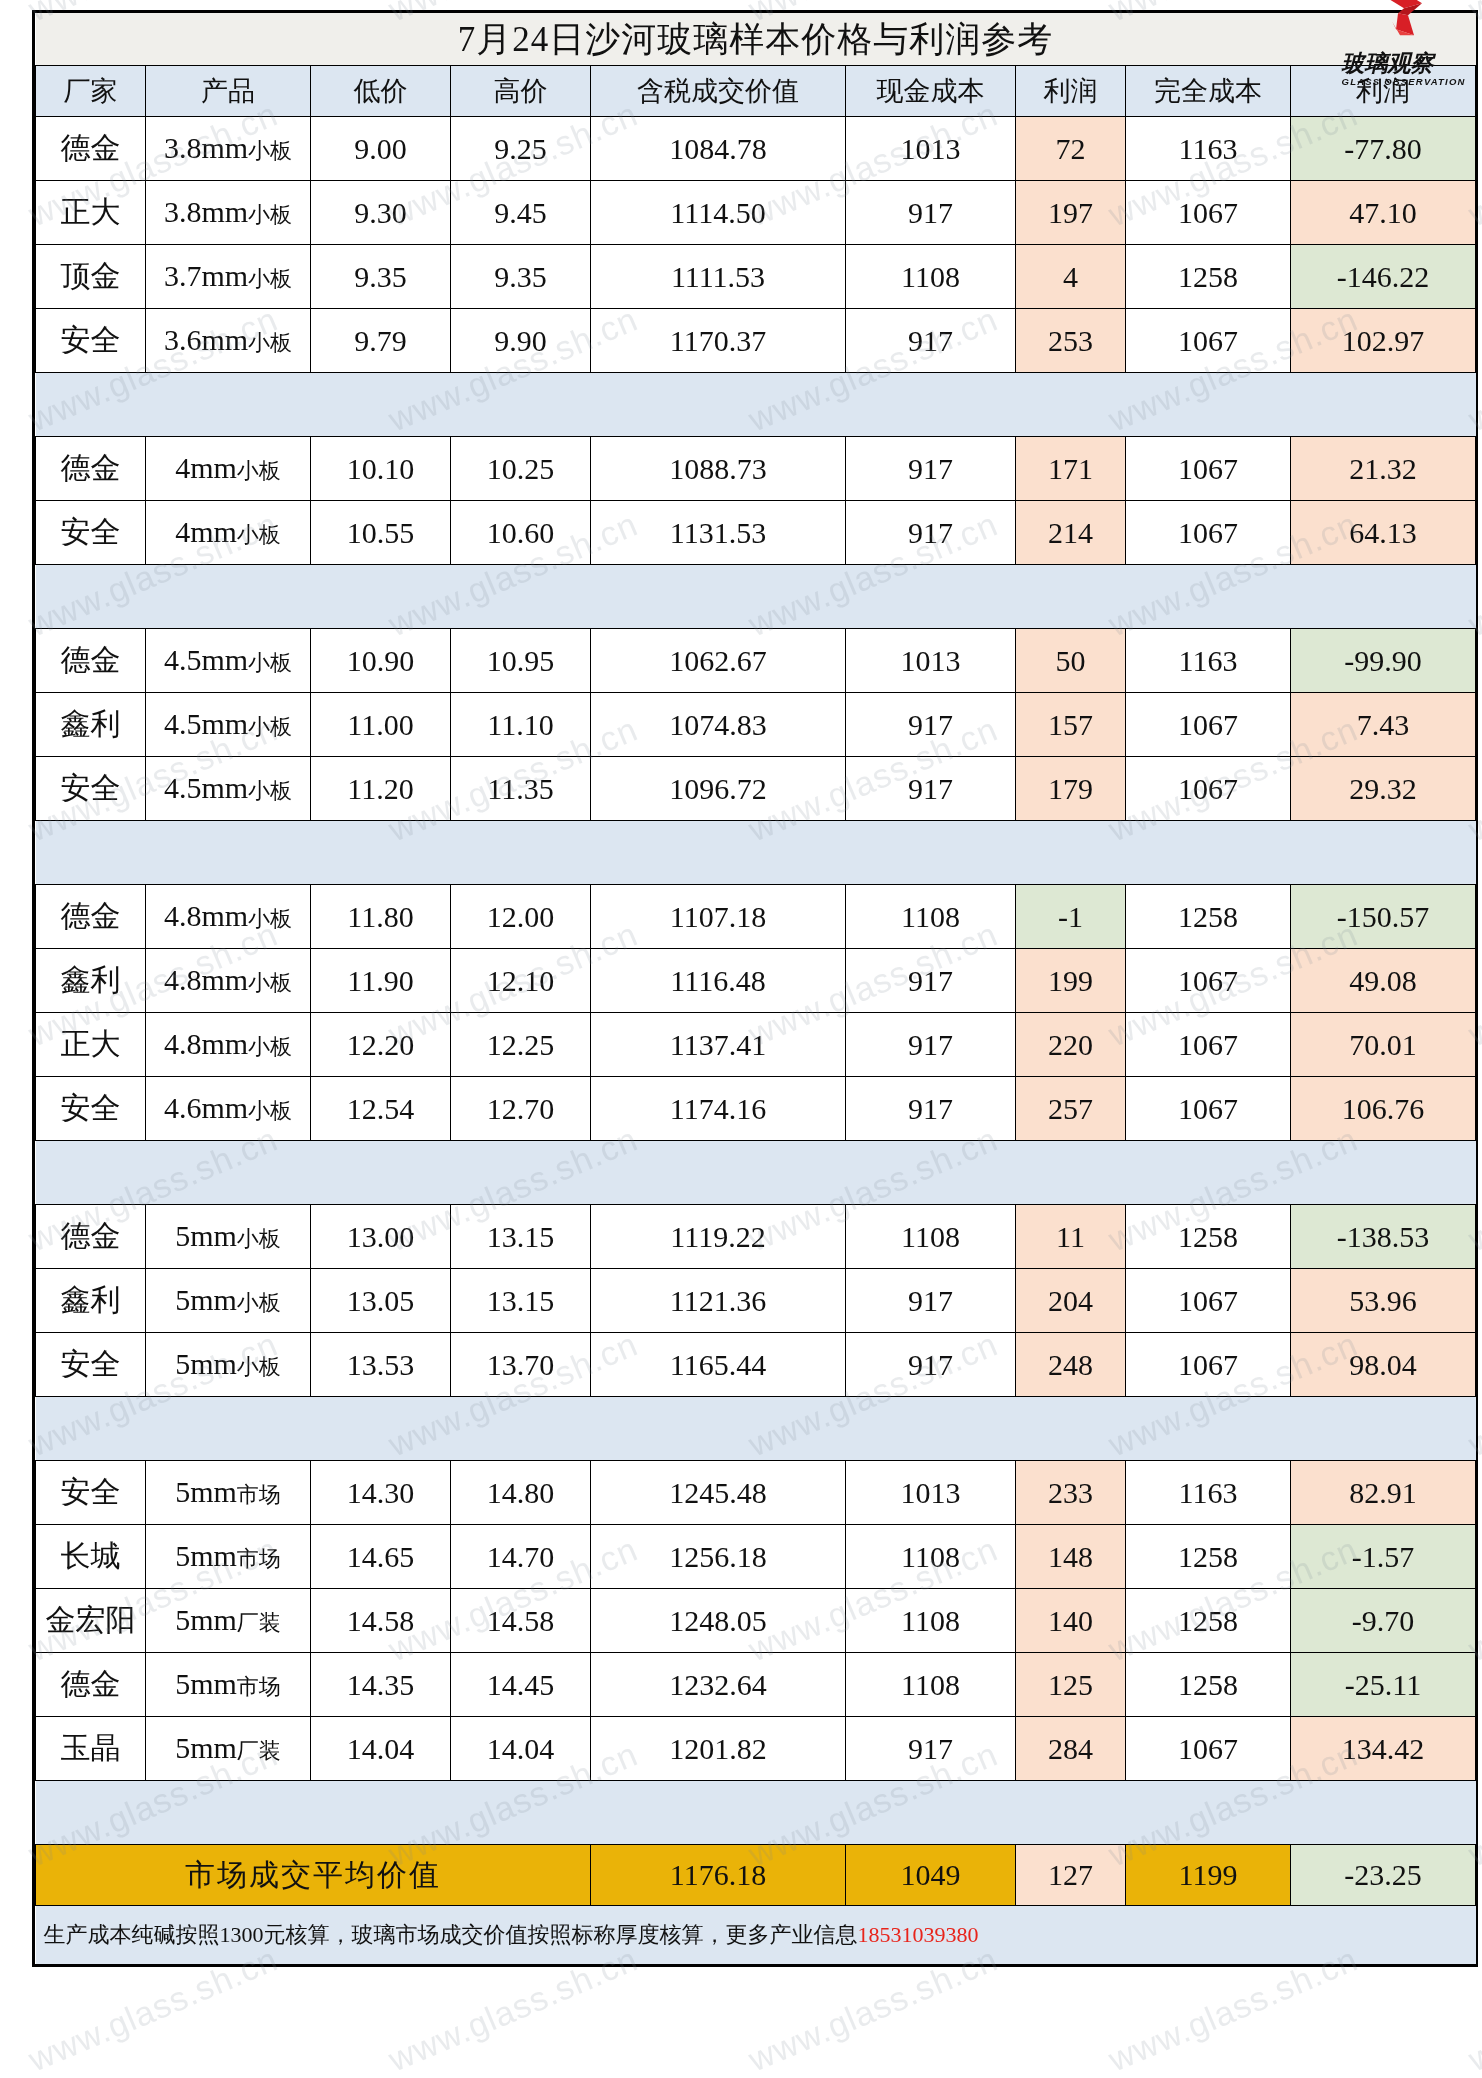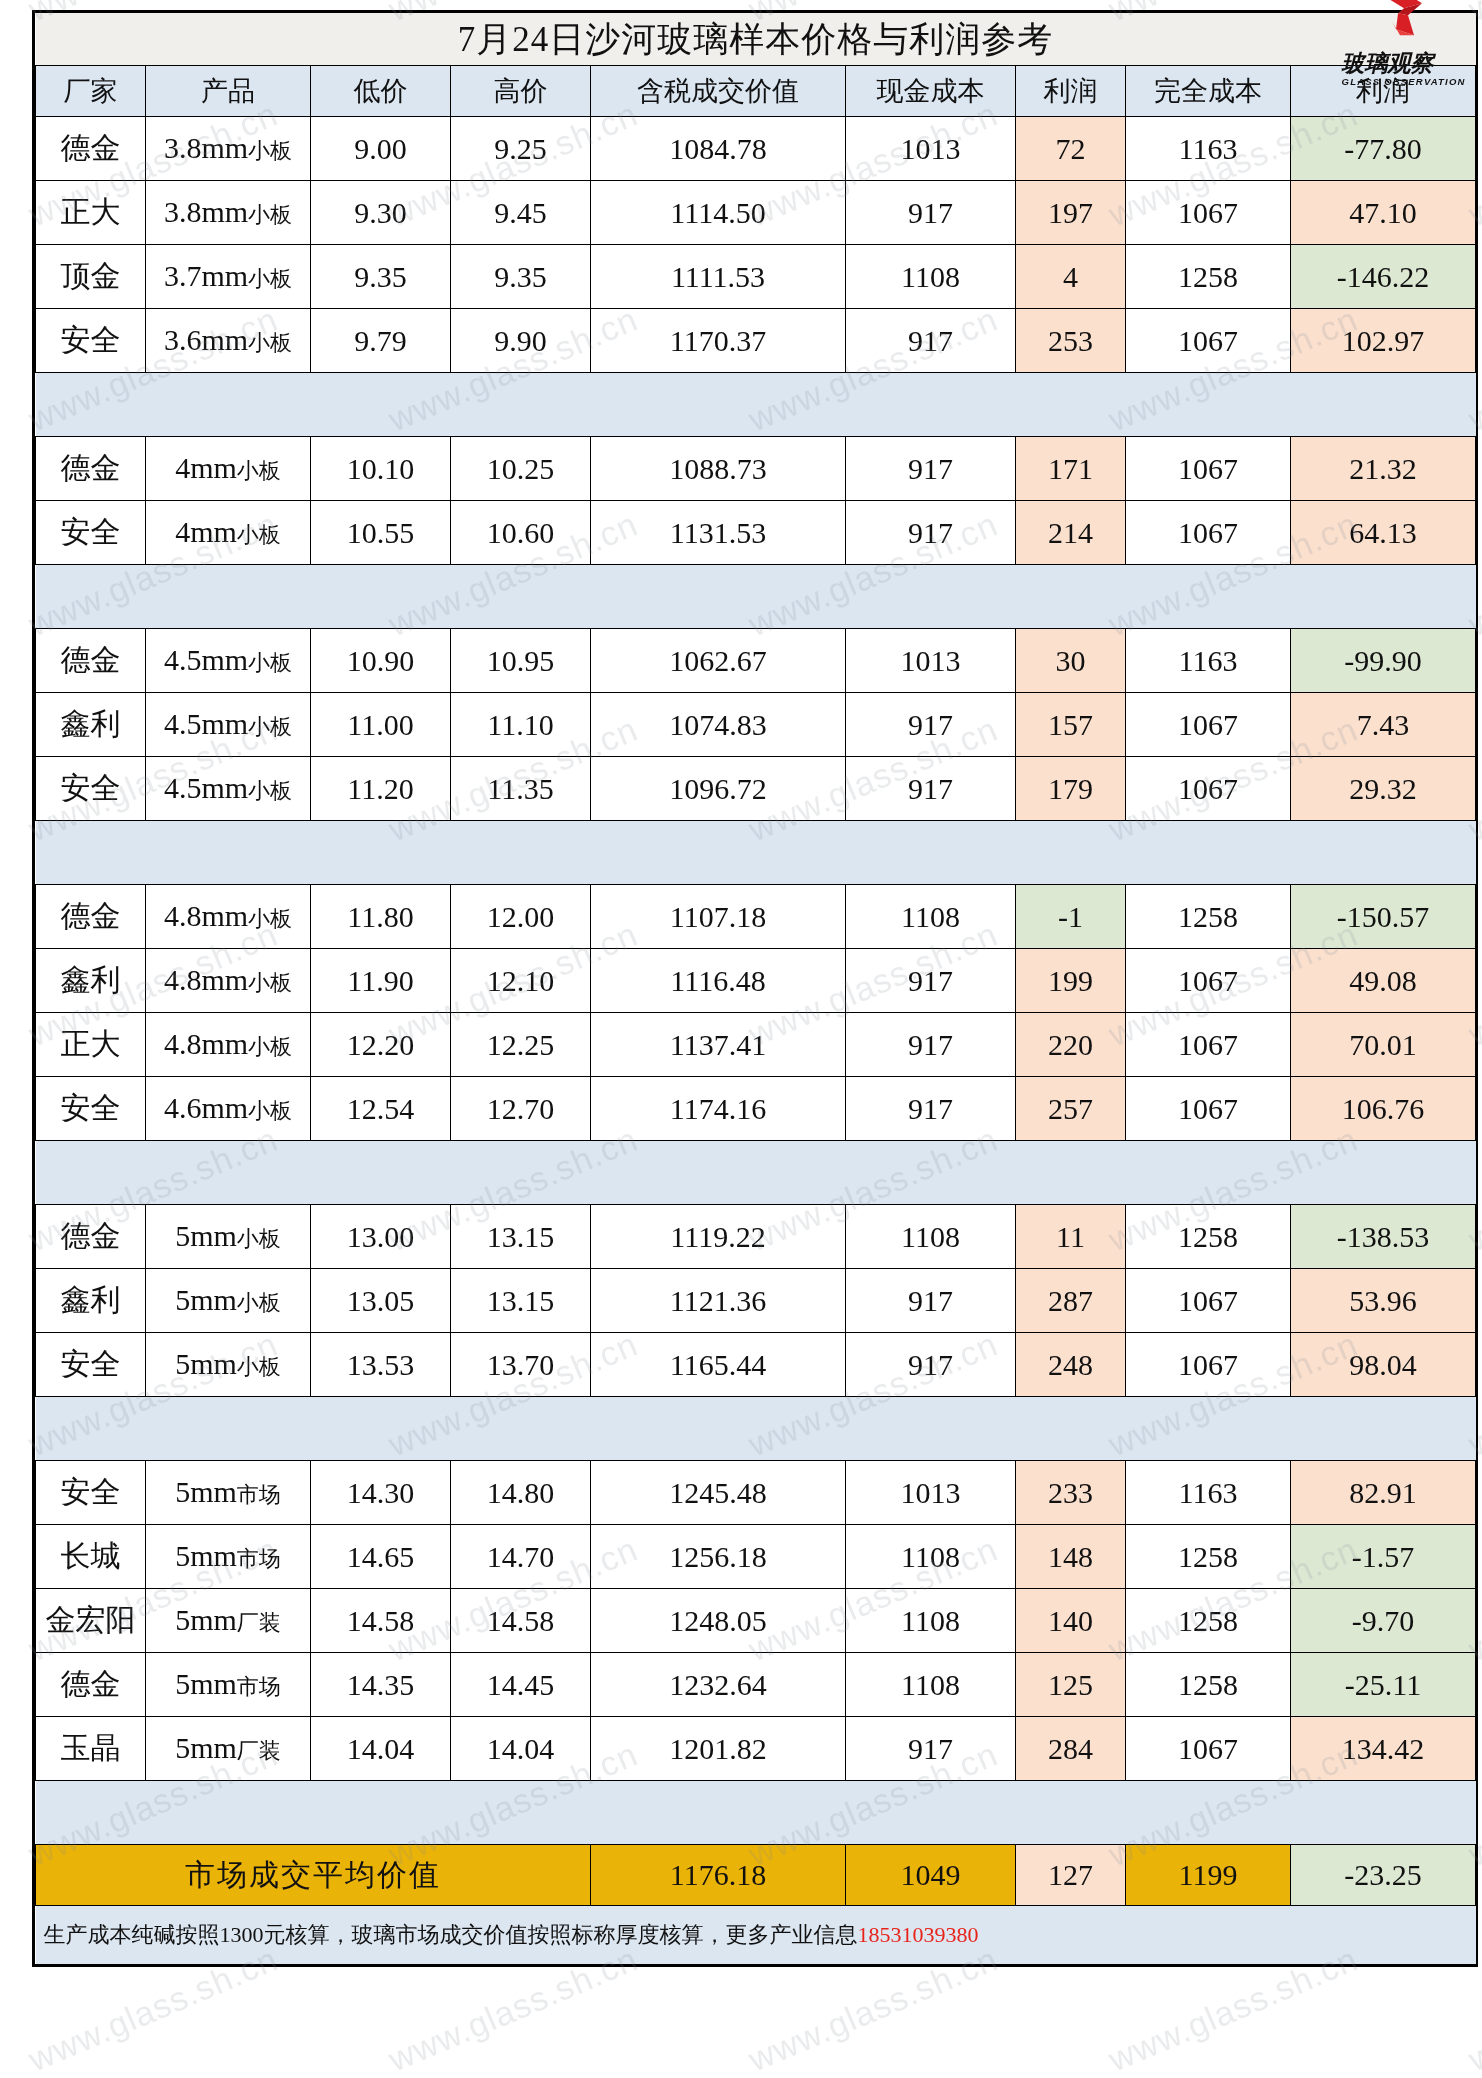--- a/index.html
+++ b/index.html
@@ -337,21 +337,21 @@
         <tr class="spacer-row">
           <td colspan="9"></td>
         </tr>
         <tr class="data-row">
           <td class="c-factory">德金</td>
           <td class="c-product"><span>4.5mm</span><span class="unit">小板</span></td>
           <td>10.90</td>
           <td>10.95</td>
           <td>1062.67</td>
           <td>1013</td>
-          <td class="pos">30</td>
+          <td class="pos">50</td>
           <td>1163</td>
           <td class="neg">-99.90</td>
         </tr>
         <tr class="data-row">
           <td class="c-factory">鑫利</td>
           <td class="c-product"><span>4.5mm</span><span class="unit">小板</span></td>
           <td>11.00</td>
           <td>11.10</td>
           <td>1074.83</td>
           <td>917</td>
@@ -431,21 +431,21 @@
           <td>1258</td>
           <td class="neg">-138.53</td>
         </tr>
         <tr class="data-row">
           <td class="c-factory">鑫利</td>
           <td class="c-product"><span>5mm</span><span class="unit">小板</span></td>
           <td>13.05</td>
           <td>13.15</td>
           <td>1121.36</td>
           <td>917</td>
-          <td class="pos">287</td>
+          <td class="pos">204</td>
           <td>1067</td>
           <td class="pos">53.96</td>
         </tr>
         <tr class="data-row">
           <td class="c-factory">安全</td>
           <td class="c-product"><span>5mm</span><span class="unit">小板</span></td>
           <td>13.53</td>
           <td>13.70</td>
           <td>1165.44</td>
           <td>917</td>

